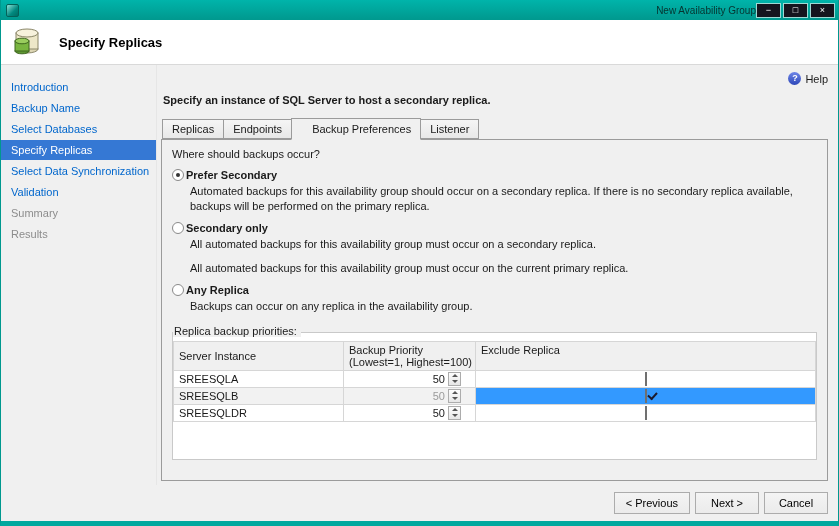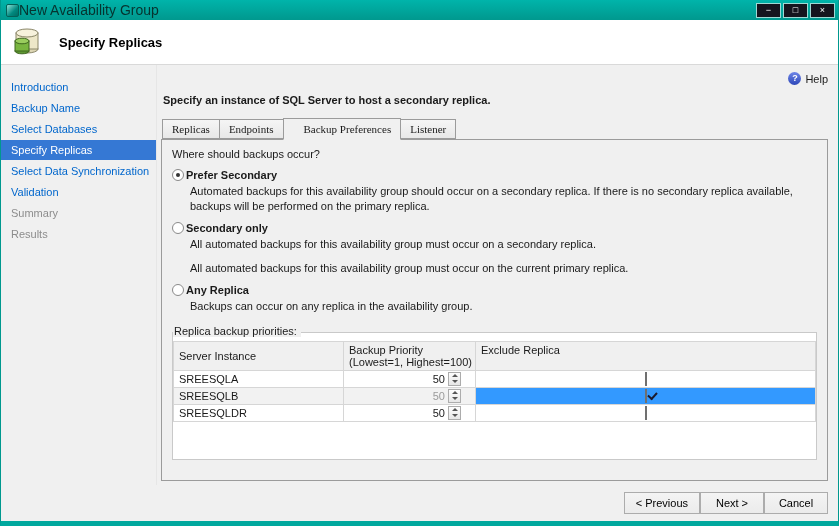--- a/index.html
+++ b/index.html
@@ -9,21 +9,21 @@
   .window { width:839px; height:526px; display:flex; flex-direction:column;
             border-left:1px solid #00988E; border-right:1px solid #00988E;
             border-bottom:5px solid #00A89E; background:#F0F0F0; overflow:hidden; }
 
   
   .titlebar { height:20px; flex:0 0 20px; background:linear-gradient(#00B4AA,#00988E);
               display:flex; align-items:center; padding:0 3px; }
   .app-icon { width:13px; height:13px; margin-left:2px;
               background:linear-gradient(135deg,#8FE0D8 0%, #00897F 60%, #006B63 100%);
               border:1px solid #046158; border-radius:2px; }
-  .titlebar .title { flex:1; text-align:left; font-size:14px; color:#06332F; }
+  .titlebar .title { flex:1; text-align:right; font-size:10px; color:#06332F; }
   .winbtns { display:flex; gap:2px; }
   .winbtn { width:25px; height:15px; background:#15151E; border:1px solid #9FD9D4; color:#fff;
             font-size:9px; line-height:13px; text-align:center; cursor:pointer; }
 
   
   .hdr { height:45px; flex:0 0 45px; background:#fff; border-bottom:1px solid #D9D9D9;
          display:flex; align-items:center; }
   .hdr .wicon { margin:0 14px 0 10px; }
   .hdr .ptitle { font-size:13px; font-weight:bold; color:#000; }
 
@@ -37,21 +37,21 @@
   .main { flex:1; display:flex; flex-direction:column; padding:6px 10px 4px 4px; min-width:0; }
   .help-row { display:flex; justify-content:flex-end; align-items:center; gap:4px; height:15px; }
   .help-icon { width:13px; height:13px; border-radius:50%; background:linear-gradient(#6F86E8,#2C47B8);
                color:#fff; font-size:9px; font-weight:bold; text-align:center; line-height:13px; }
   .help-label { color:#1a1a1a; cursor:pointer; }
   .instruction { font-weight:bold; margin:8px 0 0 2px; }
 
   
   .tabstrip { display:flex; align-items:flex-end; margin-top:12px; position:relative; z-index:2; padding-left:1px; }
   .tab { padding:0 9px; height:20px; line-height:19px; border:1px solid #9B9B9B; margin-right:-1px;
-         background:linear-gradient(#F5F5F5,#E8E8E8); cursor:pointer;font-family:Liberation Serif, serif; }
+         background:linear-gradient(#F5F5F5,#E8E8E8); cursor:pointer; }
   .tab.active { height:22px; line-height:21px; background:#F0F0F0; border-bottom:1px solid #F0F0F0;
                 margin-bottom:-1px; z-index:3; position:relative;padding-left:20px; }
   .panel { flex:1; border:1px solid #9B9B9B; background:#F0F0F0; padding:7px 9px 8px; position:relative; z-index:1; min-height:0; }
 
   .question { margin:1px 0 2px 1px; }
   .option { margin:9px 1px 0; }
   .option-head { display:flex; align-items:center; gap:2px; cursor:pointer; }
   .radio { width:12px; height:12px; border:1px solid #8A8A8A; border-radius:50%; background:#fff; position:relative; flex:0 0 12px; }
   .radio.checked::after { content:""; position:absolute; left:3px; top:3px; width:4px; height:4px;
                           border-radius:50%; background:#333; }
@@ -84,21 +84,21 @@
             border-bottom:3px solid #555; }
   .tri-down { width:0; height:0; border-left:3px solid transparent; border-right:3px solid transparent;
               border-top:3px solid #555; }
   td.ex-cell { text-align:center; }
   td.ex-cell.sel { background:#3399FF; }
   .cb { width:13px; height:13px; border:1px solid #707070; background:#fff; margin:0 auto; position:relative; cursor:pointer; }
   .cb.checked::after { content:""; position:absolute; left:2px; top:2px; width:7px; height:4px;
                        border-left:2px solid #1a1a2e; border-bottom:2px solid #1a1a2e; transform:rotate(-48deg); }
 
   
-  .footer { flex:0 0 36px; display:flex; justify-content:flex-end; align-items:center; 
+  .footer { flex:0 0 36px; display:flex; justify-content:flex-end; align-items:center; gap:5px;
             padding-right:10px; background:#F0F0F0; }
   .btn { min-width:64px; height:22px; padding:0 11px; border:1px solid #ACACAC;
          background:linear-gradient(#F4F4F4,#EBEBEB); font-family:"Liberation Sans",sans-serif;
          font-size:11px; cursor:pointer; }
 </style>
 </head>
 <body>
 
 <div class="window">
 

